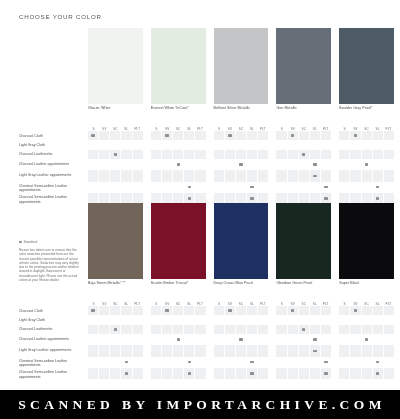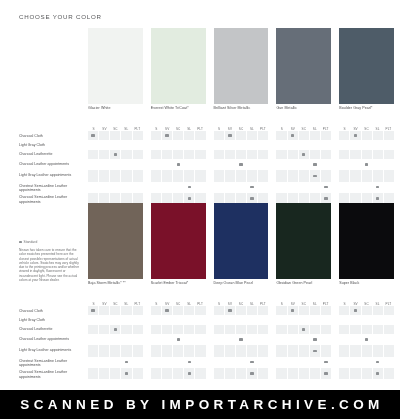--- a/index.html
+++ b/index.html
@@ -186,21 +186,21 @@
     background: #000000;
     display: flex;
     align-items: center;
     justify-content: center;
   }
   .footer-text {
     font-size: 13.5px;
     letter-spacing: 4.4px;
     color: #ffffff;
     font-weight: 700;
-    font-family: Liberation Sans, sans-serif;
+    font-family: Liberation Serif, serif;
     white-space: nowrap;
     padding-left: 4px;
   }
 </style>
 </head>
 <body>
 
 <div id="page">
 
   <div class="page-title">CHOOSE YOUR COLOR</div>

